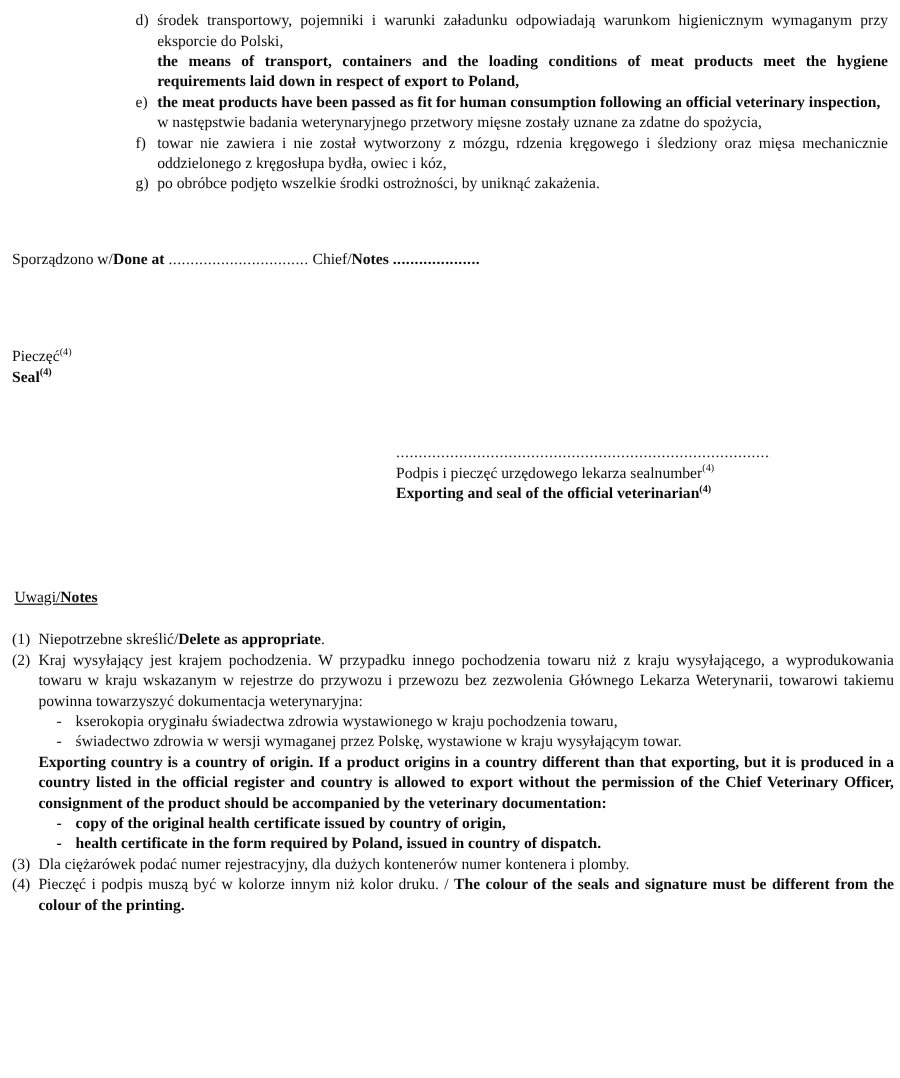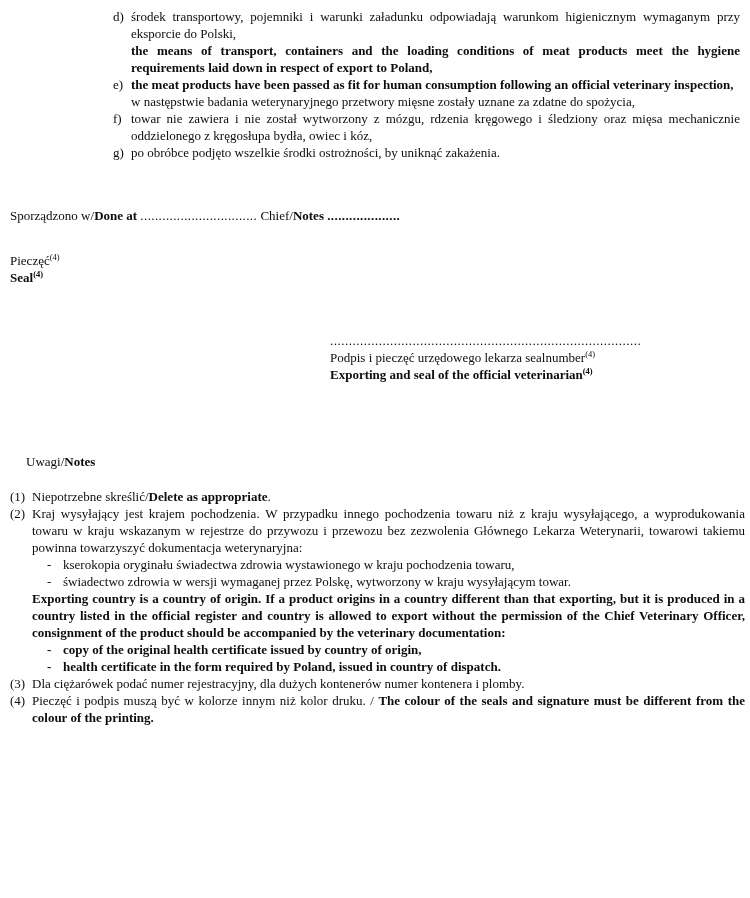--- a/index.html
+++ b/index.html
@@ -18,28 +18,28 @@
   .cert-list { margin-left:113px; width:627px; }
   .cert-item { display:flex; }
   .cert-marker { width:18px; flex:none; }
   .cert-body { flex:1; min-width:0; }
 
   
   .done-at { margin-left:10px; margin-top:46px; white-space:nowrap; }
   .dots { letter-spacing:0.4px; }
 
   
-  .seal-block { margin-left:10px; margin-top:28px; }
+  .seal-block { margin-left:10px; margin-top:64px; }
 
   
   .sig-block { margin-left:330px; margin-top:46px; width:316px; }
   .sig-dots { width:312px; white-space:nowrap; overflow:hidden; letter-spacing:0.5px; height:17px; }
 
   
-  .notes-heading { margin-left:26px; margin-top:70px; }
+  .notes-heading { margin-left:12px; margin-top:70px;text-decoration:underline; }
   .notes-list { margin-left:10px; margin-top:18px; width:735px; }
   .note-item { display:flex; }
   .note-num { width:22px; flex:none; }
   .note-body { flex:1; min-width:0; }
   .sub { position:relative; padding-left:31px; }
   .sub .dash { position:absolute; left:15px; top:0; }
 </style>
 </head>
 <body>
 
@@ -106,21 +106,21 @@
     <div class="note-item">
       <span class="note-num">(2)</span>
       <div class="note-body">
         <p class="j">Kraj wysyłający jest krajem pochodzenia. W przypadku innego pochodzenia towaru niż z kraju wysyłającego, a wyprodukowania towaru w kraju wskazanym w rejestrze do przywozu i przewozu bez zezwolenia Głównego Lekarza Weterynarii, towarowi takiemu powinna towarzyszyć dokumentacja weterynaryjna:</p>
         <div class="sub">
             <span class="dash">-</span>
             <p>kserokopia oryginału świadectwa zdrowia wystawionego w kraju pochodzenia towaru,</p>
           </div>
         <div class="sub">
             <span class="dash">-</span>
-            <p>świadectwo zdrowia w wersji wymaganej przez Polskę, wytworzony w kraju wysyłającym towar.</p>
+            <p>świadectwo zdrowia w wersji wymaganej przez Polskę, wystawione w kraju wysyłającym towar.</p>
           </div>
         <p class="j b">Exporting country is a country of origin. If a product origins in a country different than that exporting, but it is produced in a country listed in the official register and country is allowed to export without the permission of the Chief Veterinary Officer, consignment of the product should be accompanied by the veterinary documentation:</p>
         <div class="sub b">
             <span class="dash">-</span>
             <p>copy of the original health certificate issued by country of origin,</p>
           </div>
         <div class="sub b">
             <span class="dash">-</span>
             <p>health certificate in the form required by Poland, issued in country of dispatch.</p>
           </div>

